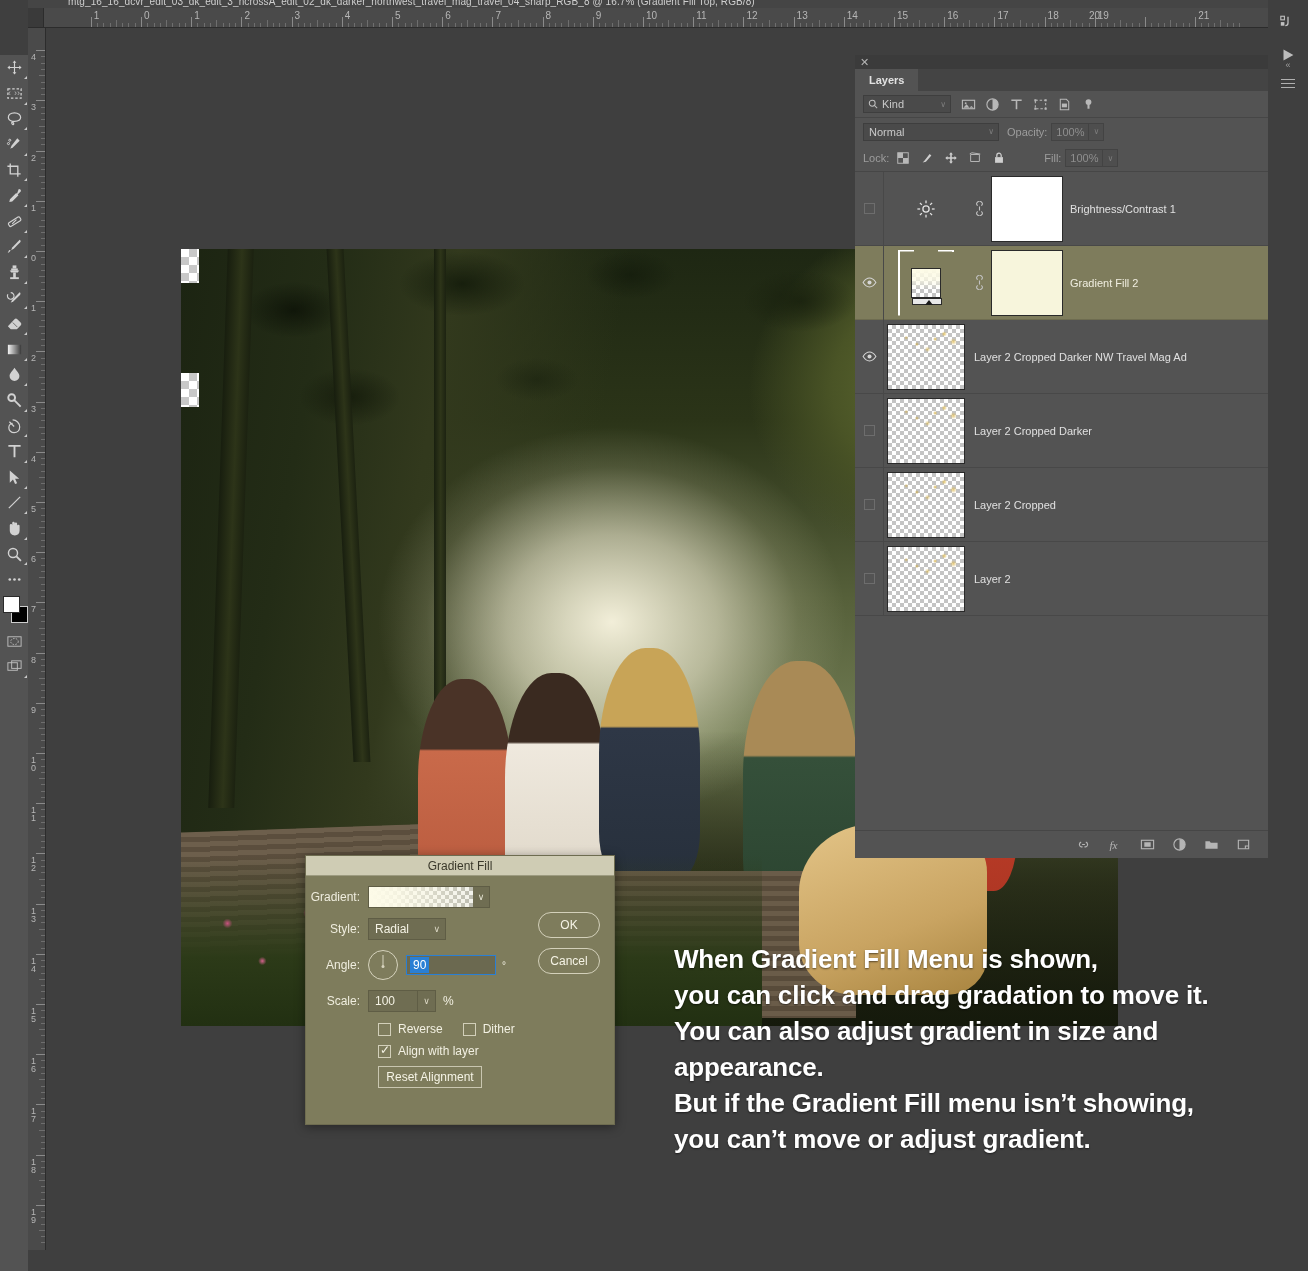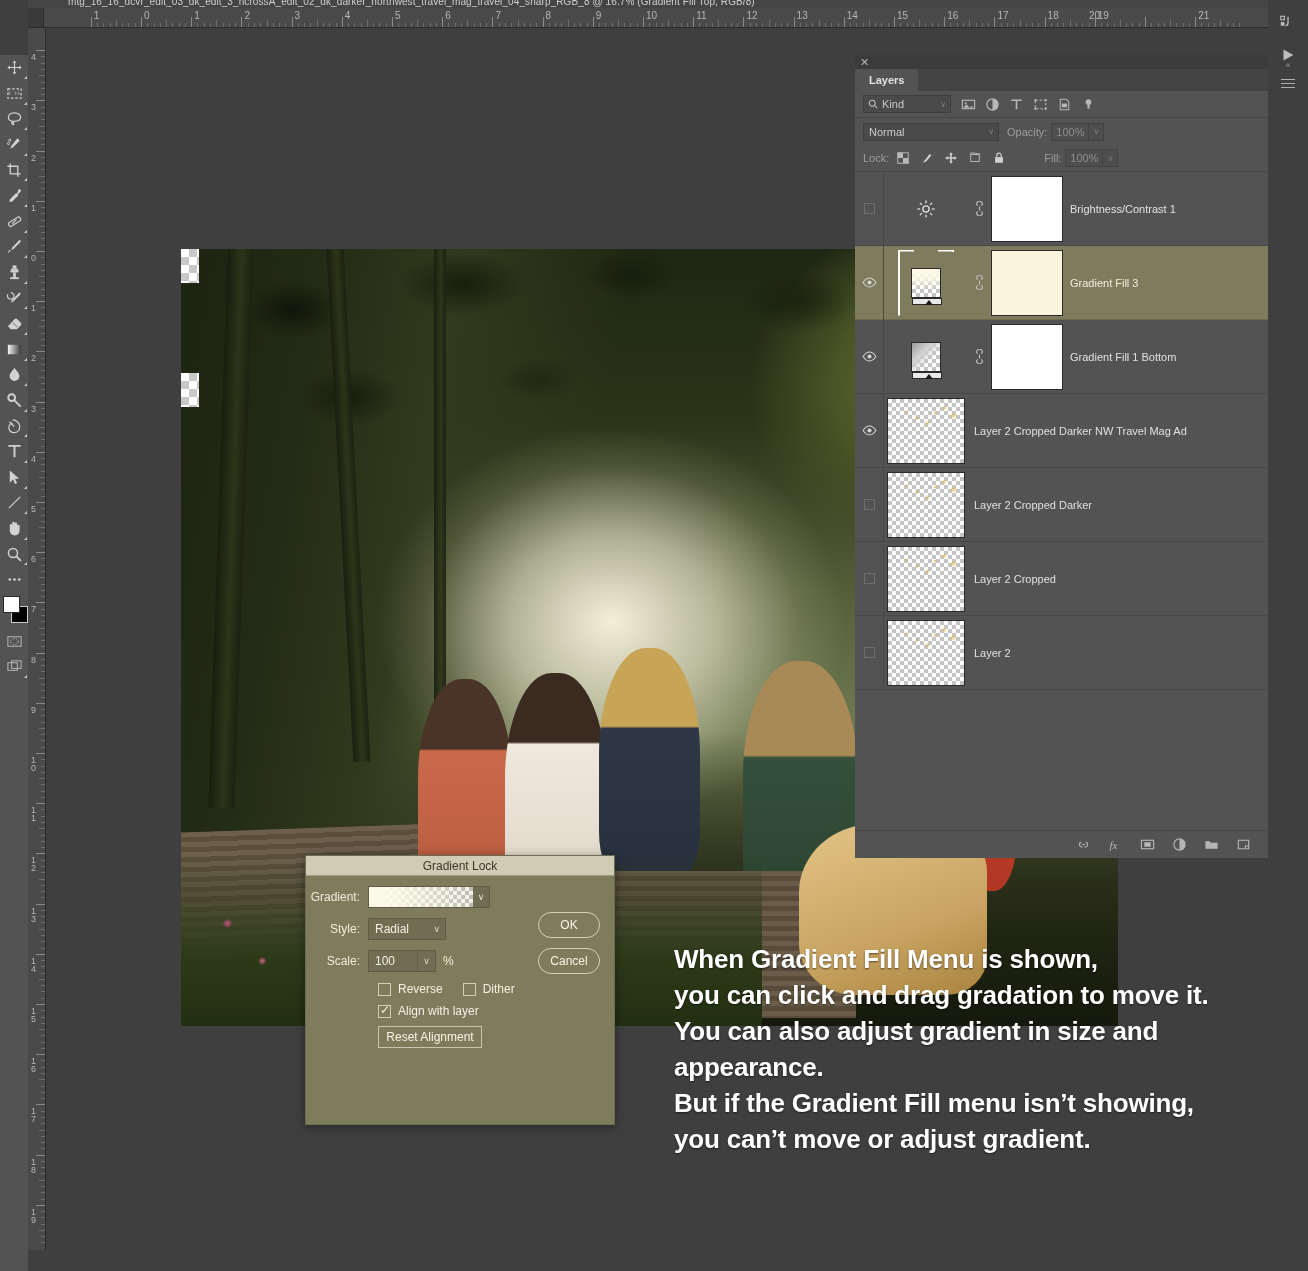--- a/index.html
+++ b/index.html
@@ -1150,41 +1150,52 @@
         <div>When Gradient Fill Menu is shown,</div>
         <div>you can click and drag gradation to move it.</div>
         <div>You can also adjust gradient in size and</div>
         <div>appearance.</div>
         <div>But if the Gradient Fill menu isn’t showing,</div>
         <div>you can’t move or adjust gradient.</div>
       </div>
   </div>
 
   <div class="gf-dialog">
-    <div class="gf-title">Gradient Lock</div>
+    <div class="gf-title">Gradient Fill</div>
     <div class="gf-body">
       <button class="gf-btn ok">OK</button>
       <button class="gf-btn cancel">Cancel</button>
 
       <div class="gf-row">
         <div class="gf-label">Gradient:</div>
         <div class="gf-swatch-wrap">
           <div class="gf-swatch"></div>
           <div class="gf-arrow">∨</div>
         </div>
       </div>
 
       <div class="gf-row">
         <div class="gf-label">Style:</div>
         <div class="gf-select">
           <span>Radial</span>
           <span class="chev">∨</span>
         </div>
       </div>
 
+      <div class="gf-row">
+        <div class="gf-label">Angle:</div>
+        <div class="gf-dial">
+          <div class="needle"></div>
+          <div class="hub"></div>
+        </div>
+        <div class="gf-angle-input">
+          <span class="sel">90</span>
+        </div>
+        <div class="gf-deg">°</div>
+      </div>
 
       <div class="gf-row">
         <div class="gf-label">Scale:</div>
         <div class="gf-scale">
           <span>100</span>
         </div>
         <div class="gf-scale-arrow">∨</div>
         <div class="gf-pct">%</div>
       </div>
 
@@ -1345,44 +1356,21 @@
               </div>
             </div>
             <div class="lr-link">
               <svg viewBox="0 0 11 15">
                 <path d="M5.5 5.5 V9.5 M3.8 4.6 A2 2 0 0 1 3.8 .9 A2 2 0 0 1 7.2 .9 A2 2 0 0 1 7.2 4.6 M3.8 10.4 A2 2 0 0 0 3.8 14.1 A2 2 0 0 0 7.2 14.1 A2 2 0 0 0 7.2 10.4" fill="none" stroke="#c2c2c2" stroke-width="1.1"></path>
               </svg>
             </div>
             <div class="lr-mask">
               <div class="lr-mask-inner" style="background:#f7f5dc;"></div>
             </div>
-            <div class="lr-name">Gradient Fill 3</div>
-          </div>
-          <div class="layer-row">
-            <div class="lr-eye">
-              <svg viewBox="0 0 16 12">
-                <path class="outline" d="M1 6 C3.4 2.4 6 1.2 8 1.2 C10 1.2 12.6 2.4 15 6 C12.6 9.6 10 10.8 8 10.8 C6 10.8 3.4 9.6 1 6 Z" fill="none" stroke="#d6d6d6" stroke-width="1.1"></path>
-                <circle class="pupil" cx="8" cy="6" r="2.2" fill="#d6d6d6"></circle>
-              </svg>
-            </div>
-            <div class="lr-thumb-outer">
-              <div class="lr-thumb">
-                <div class="grad-overlay" style="background:linear-gradient(135deg,#9a9a9a 0%,#cfcfcf 34%,rgba(207,207,207,0) 66%)"></div>
-                <div class="grad-bar"></div>
-              </div>
-            </div>
-            <div class="lr-link">
-              <svg viewBox="0 0 11 15">
-                <path d="M5.5 5.5 V9.5 M3.8 4.6 A2 2 0 0 1 3.8 .9 A2 2 0 0 1 7.2 .9 A2 2 0 0 1 7.2 4.6 M3.8 10.4 A2 2 0 0 0 3.8 14.1 A2 2 0 0 0 7.2 14.1 A2 2 0 0 0 7.2 10.4" fill="none" stroke="#c2c2c2" stroke-width="1.1"></path>
-              </svg>
-            </div>
-            <div class="lr-mask">
-              <div class="lr-mask-inner" style="background:#ffffff;"></div>
-            </div>
-            <div class="lr-name">Gradient Fill 1 Bottom</div>
+            <div class="lr-name">Gradient Fill 2</div>
           </div>
           <div class="layer-row">
             <div class="lr-eye">
               <svg viewBox="0 0 16 12">
                 <path class="outline" d="M1 6 C3.4 2.4 6 1.2 8 1.2 C10 1.2 12.6 2.4 15 6 C12.6 9.6 10 10.8 8 10.8 C6 10.8 3.4 9.6 1 6 Z" fill="none" stroke="#d6d6d6" stroke-width="1.1"></path>
                 <circle class="pupil" cx="8" cy="6" r="2.2" fill="#d6d6d6"></circle>
               </svg>
             </div>
             <div class="lr-thumb-wide">
               <div class="inner">

